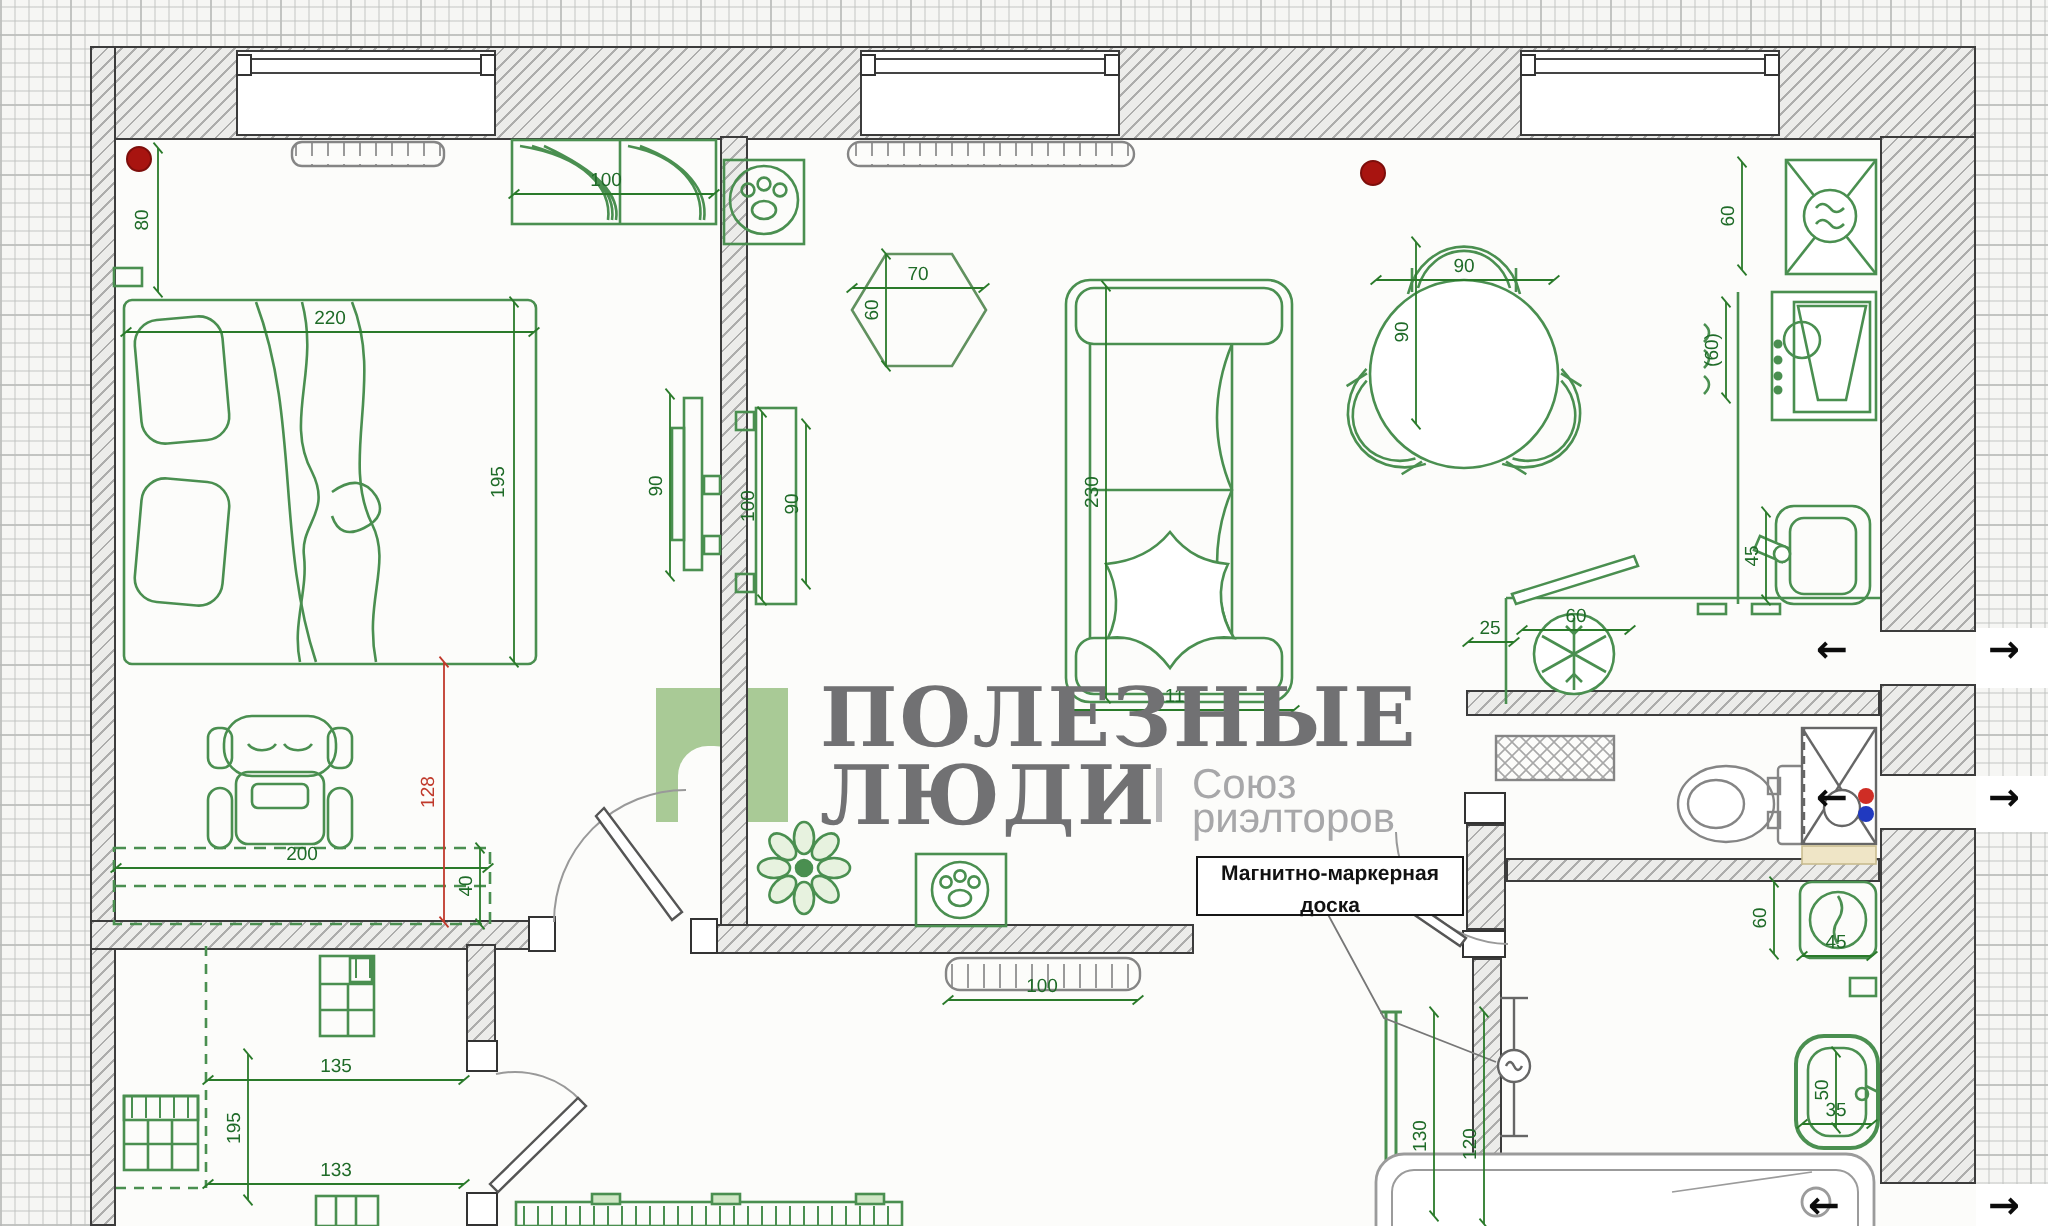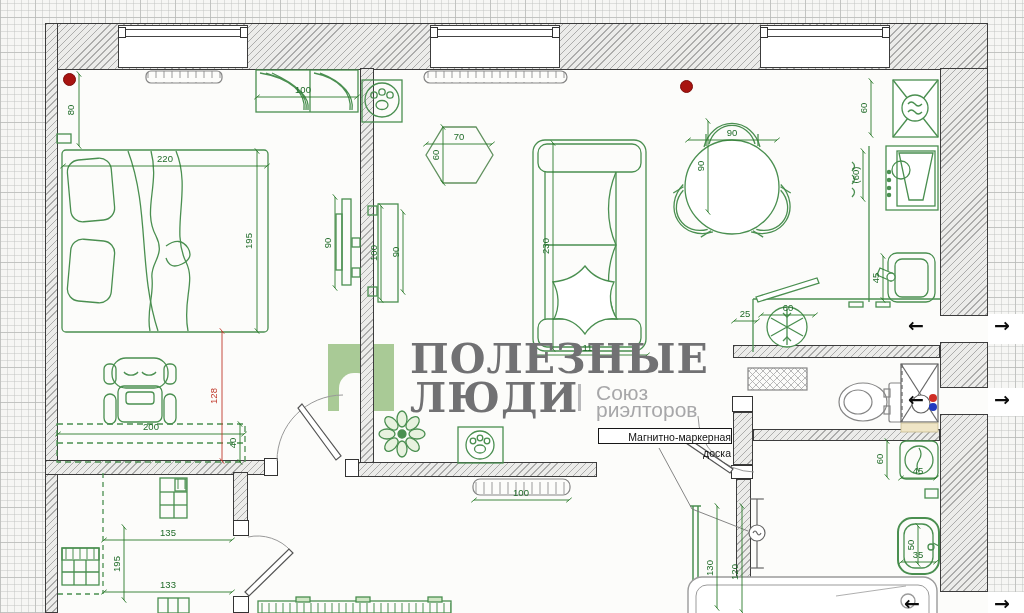--- a/index.html
+++ b/index.html
@@ -29,22 +29,22 @@
   #logo-square{left:328px;top:344px;width:66px;height:67px;background:#a9ca96;z-index:2;}
   #logo-notch{position:absolute;left:11px;bottom:0;width:33px;height:38px;background:#fcfcfa;border-radius:15px 15px 0 0;}
   .logo-title{position:absolute;z-index:7;color:#717173;font-family:"DejaVu Serif","Liberation Serif",serif;
     font-weight:bold;font-size:41px;line-height:1;letter-spacing:1px;}
   #logo-line1{left:410px;top:339px;}
   #logo-line2{left:410px;top:378px;}
   #logo-bar{left:578px;top:384px;width:3px;height:27px;background:#b9b9bb;z-index:7;}
   .logo-sub{position:absolute;z-index:7;color:#a7a7a9;font-size:21px;line-height:1;}
   #logo-sub1{left:596px;top:382px;}
   #logo-sub2{left:596px;top:399px;text-align:right;}
-  #board-label{left:598px;top:428px;width:134px;height:16px;background:#fff;border:1.3px solid #161616;
-    box-sizing:border-box;z-index:7;font-weight:normal;font-size:10.5px;color:#111;text-align:right;line-height:16px;}
+  #board-label{left:598px;top:428px;width:134px;height:30px;background:#fff;border:1.3px solid #161616;
+    box-sizing:border-box;z-index:7;font-weight:bold;font-size:10.5px;color:#111;text-align:center;line-height:16px;}
   .dimtext{font:9.5px "Liberation Sans",sans-serif;fill:#1f6b28;text-anchor:middle;}
   .dimtext.red{fill:#c0392b;}
 </style>
 </head>
 <body>
 
 <div id="stage">
   <div id="interior" class="abs"></div>
 
   <div id="logo-square" class="abs">

